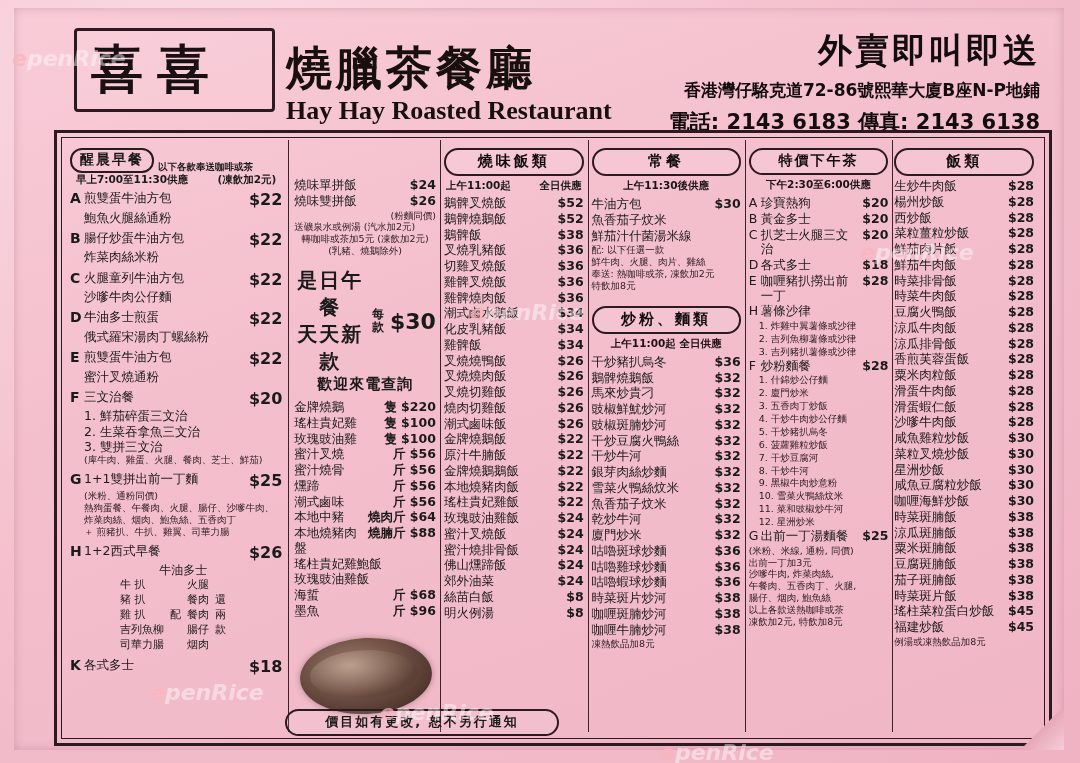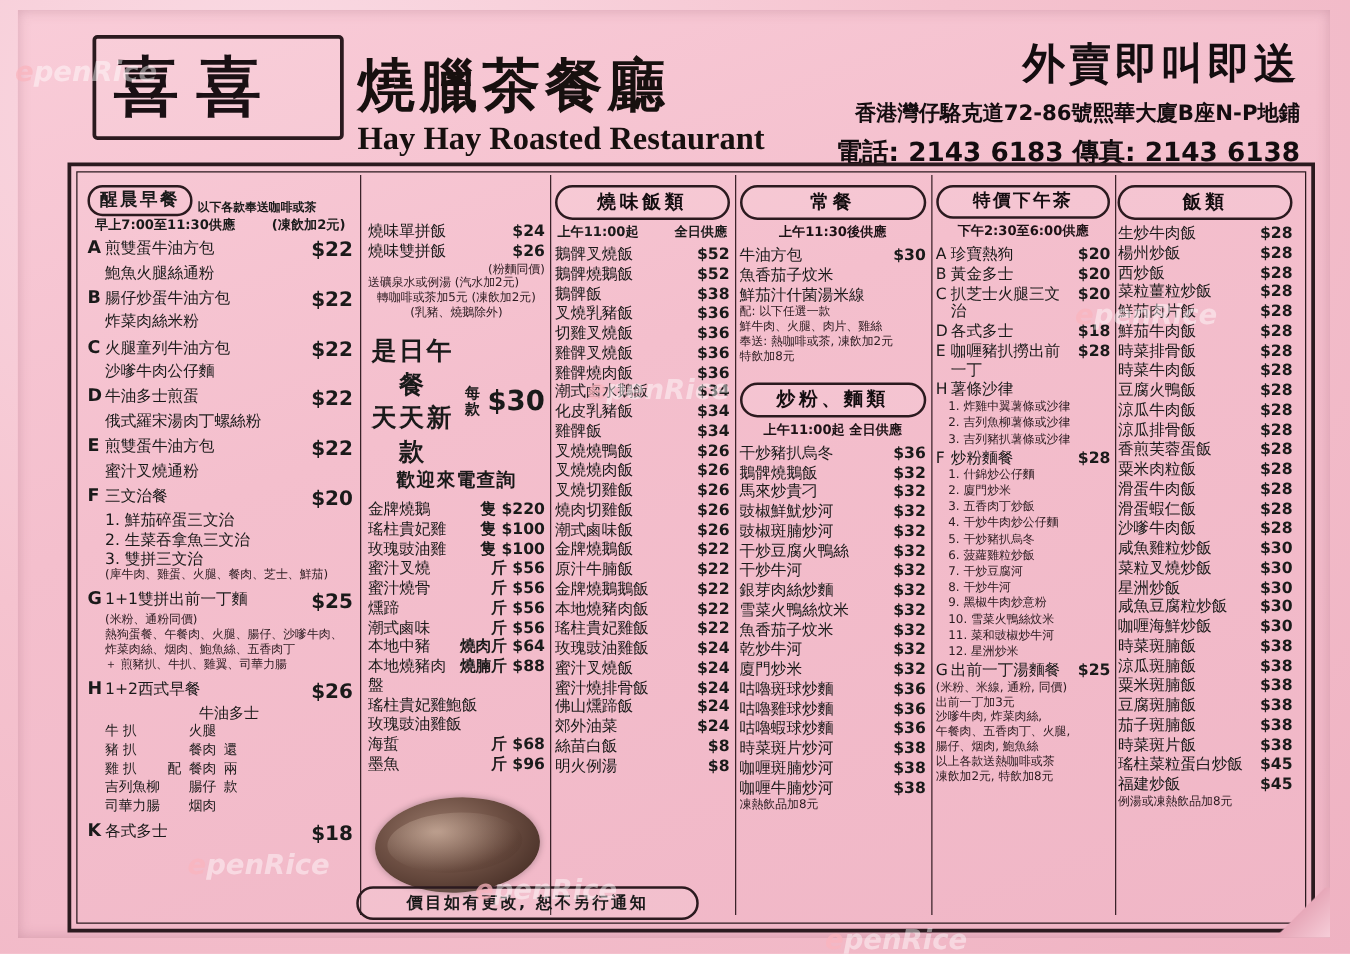--- a/index.html
+++ b/index.html
@@ -227,21 +227,21 @@
         <div class="bk">
           <div class="lt">H</div>
           <div class="bd">
             <div class="ln">
                 <span>1+2西式早餐</span>
                 <span class="p">$26</span>
               </div>
             <div class="ln" style="justify-content:center;font-size:12px;">
                 <span>牛油多士</span>
               </div>
-            <div style="display:flex;gap:6px;font-size:11px;line-height:1.35;margin-top:1px;">
+            <div style="display:flex;gap:6px;font-size:11px;line-height:1.35;margin-top:1px;margin-left:36px;">
               <div>
                 <div>牛  扒</div>
                 <div>豬  扒</div>
                 <div>雞  扒</div>
                 <div>吉列魚柳</div>
                 <div>司華力腸</div>
               </div>
               <div style="display:flex;align-items:center;">
                 <span>配</span>
               </div>

